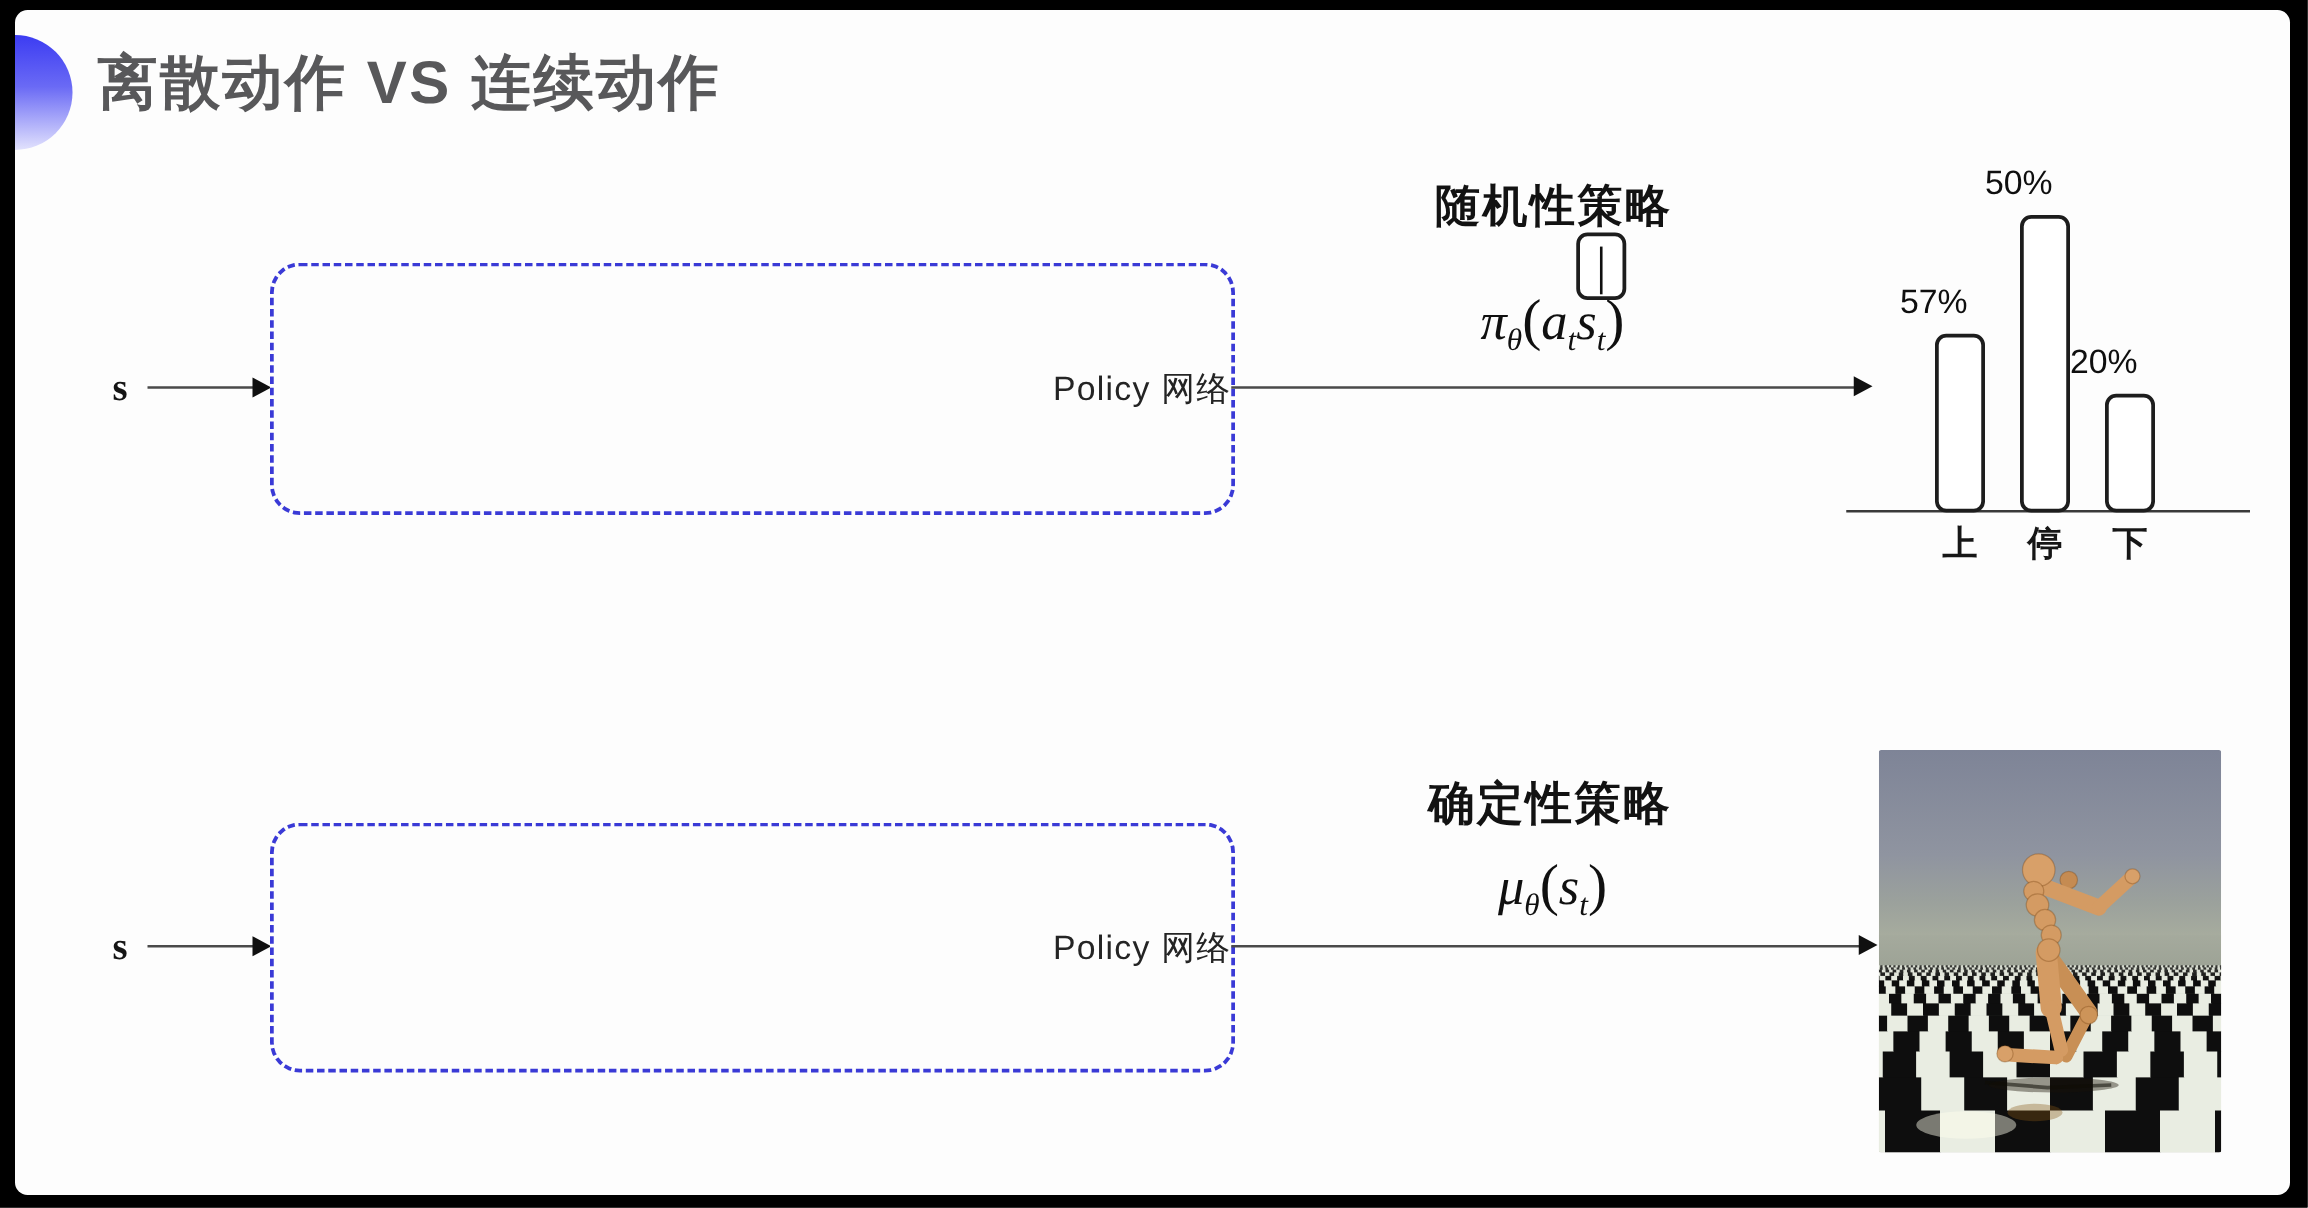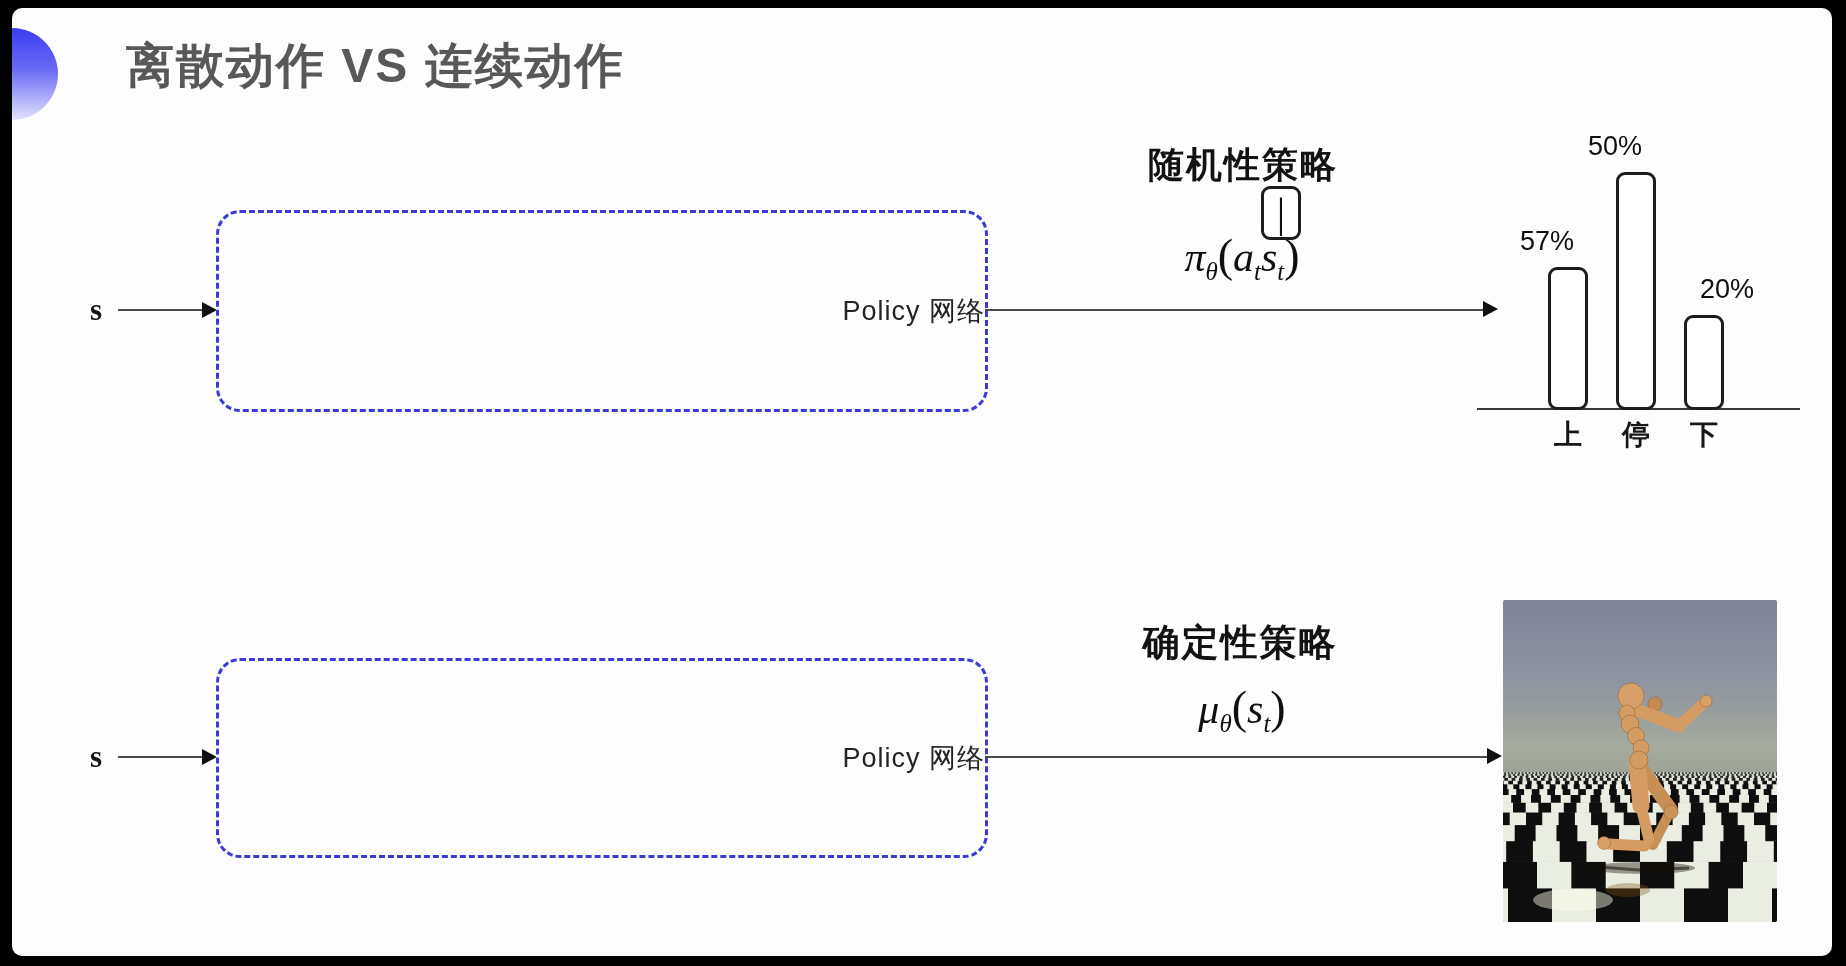--- a/index.html
+++ b/index.html
@@ -5,21 +5,21 @@
   html,body{margin:0;padding:0;background:#000;}
   .stage{position:relative;width:1846px;height:966px;background:#000;overflow:hidden;
          font-family:"Liberation Sans",sans-serif;}
   .slide{position:absolute;left:12px;top:8px;width:1820px;height:948px;background:#fdfdfd;
          border-radius:10px;overflow:hidden;}
 
   
   .accent{position:absolute;left:-46px;top:20px;width:92px;height:92px;border-radius:50%;
           background:linear-gradient(180deg,var(--accent-top) 0%, #6a6af5 45%, var(--accent-bottom) 100%);}
   .title{position:absolute;left:66px;top:26px;font-size:48px;font-weight:600;color:var(--title-gray);
-         letter-spacing:2px;white-space:nowrap;margin-left:48px;}
+         letter-spacing:2px;white-space:nowrap;}
 
   
   .slabel{position:absolute;display:flex;align-items:center;justify-content:center;
           font-family:"Liberation Serif",serif;font-size:31px;font-weight:600;color:#141414;}
   .aline{position:absolute;height:2px;background:var(--arrow);}
   .ahead{position:absolute;width:0;height:0;border-top:8px solid transparent;
          border-bottom:8px solid transparent;border-left:15px solid #101010;}
   .pbox{position:absolute;border:3px dashed var(--blue);border-radius:24px;background:#fdfdfd;
         display:flex;align-items:center;justify-content:flex-end;}
   .pbox .lbl{font-size:27px;color:#242424;letter-spacing:1px;}
@@ -74,21 +74,21 @@
 
     <div class="chart" id="chart">
       <div class="base"></div>
     <div class="bar" style="left: 71px; height: 143px;"></div>
         <div class="bar-val" style="left: 43px; bottom: 203px;">57%</div>
         <div class="bar-cat" style="left: 59px;">上</div>
         <div class="bar" style="left: 139px; height: 238px;"></div>
         <div class="bar-val" style="left: 111px; bottom: 298px;">50%</div>
         <div class="bar-cat" style="left: 127px;">停</div>
         <div class="bar" style="left: 207px; height: 95px;"></div>
-        <div class="bar-val" style="left: 179px; bottom: 155px; padding-left: 44px;">20%</div>
+        <div class="bar-val" style="left: 179px; bottom: 155px;">20%</div>
         <div class="bar-cat" style="left: 195px;">下</div>
       </div>
 
     <div class="slabel" style="left:60px;top:731px;width:48px;height:36px;">s</div>
     <div class="aline" style="left:106px;top:748px;width:86px;"></div>
     <div class="ahead" style="left:190px;top:741px;"></div>
 
     <div class="pbox" style="left:204px;top:650px;width:766px;height:194px;">
       <span class="lbl">Policy 网络</span>
     </div>

